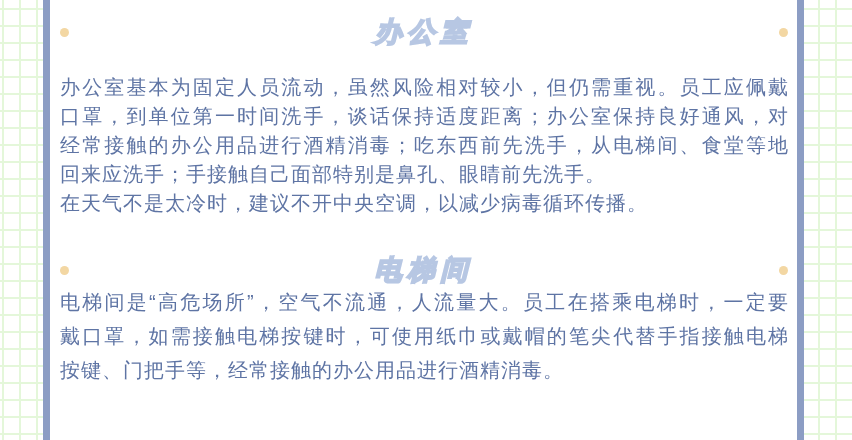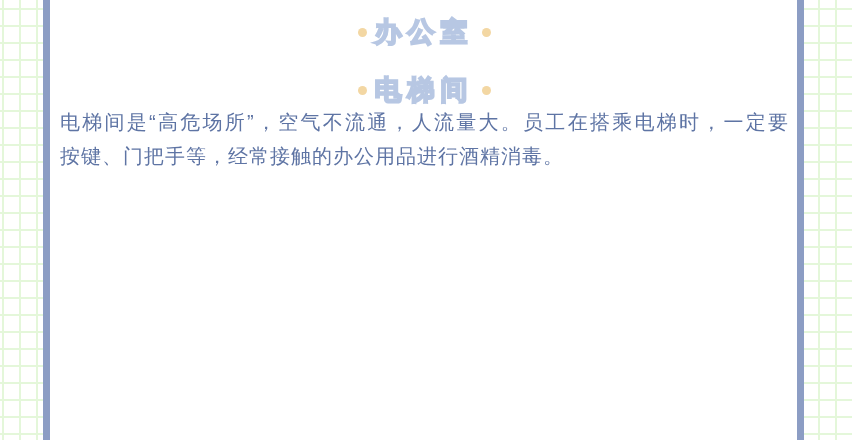--- a/index.html
+++ b/index.html
@@ -18,22 +18,22 @@
     position: absolute; top: 0; bottom: 0; width: 7px; background: #8c9dc4;
   }
   .side-bar.left  { left: 43px; }
   .side-bar.right { left: 797px; }
   .content-panel {
     position: absolute; left: 50px; top: 0; width: 747px; height: 440px;
     background: #ffffff; box-sizing: border-box;
     padding: 17px 9px 0 10px;
   }
   .title-row {
-    display: flex; align-items: center; justify-content: center;
-    gap: 8px; height: 30px;
+    display: flex; align-items: center; justify-content: space-between;
+    gap: 8px; height: 30px; font-style: italic;
   }
   .accent-dot {
     width: 9px; height: 9px; border-radius: 50%; background: #f3d7a3;
     flex: 0 0 auto;
   }
   .title-text {
     font-size: 27px; font-weight: bold; letter-spacing: 6px;
     color: #f8fbff;
     -webkit-text-stroke: 2px #b7c7e3;
     text-shadow: 0 0 1px #c9d6ec;
@@ -47,43 +47,51 @@
   }
   .para .line.full {
     white-space: normal;
     letter-spacing: 0;
     text-align: justify;
     text-align-last: justify;
     text-justify: inter-character;
   }
   .para-office { margin-top: 26px; }
   .para-office .line { line-height: 29px; }
-  .title-row.elevator { margin-top: 28px; }
+  .title-row.elevator { margin-top: 37px; }
   .para-elevator { }
   .para-elevator .line { line-height: 34px; }
 </style>
 </head>
 <body>
 
 <div class="side-bar left"></div>
 <div class="side-bar right"></div>
 
 <div class="content-panel">
 
   <div class="title-row office">
     <span class="accent-dot"></span>
     <span class="title-text">办公室</span>
     <span class="accent-dot"></span>
   </div>
 
+  <div class="para para-office">
+    <div class="line full">办公室基本为固定人员流动，虽然风险相对较小，但仍需重视。员工应佩戴</div>
+    <div class="line full">口罩，到单位第一时间洗手，谈话保持适度距离；办公室保持良好通风，对</div>
+    <div class="line full">经常接触的办公用品进行酒精消毒；吃东西前先洗手，从电梯间、食堂等地</div>
+    <div class="line">回来应洗手；手接触自己面部特别是鼻孔、眼睛前先洗手。</div>
+    <div class="line">在天气不是太冷时，建议不开中央空调，以减少病毒循环传播。</div>
+  </div>
 
   <div class="title-row elevator">
     <span class="accent-dot"></span>
     <span class="title-text">电梯间</span>
     <span class="accent-dot"></span>
   </div>
 
   <div class="para para-elevator">
     <div class="line full">电梯间是“高危场所”，空气不流通，人流量大。员工在搭乘电梯时，一定要</div>
+    <div class="line full">戴口罩，如需接触电梯按键时，可使用纸巾或戴帽的笔尖代替手指接触电梯</div>
     <div class="line">按键、门把手等，经常接触的办公用品进行酒精消毒。</div>
   </div>
 
 </div>
 
 </body></html>

